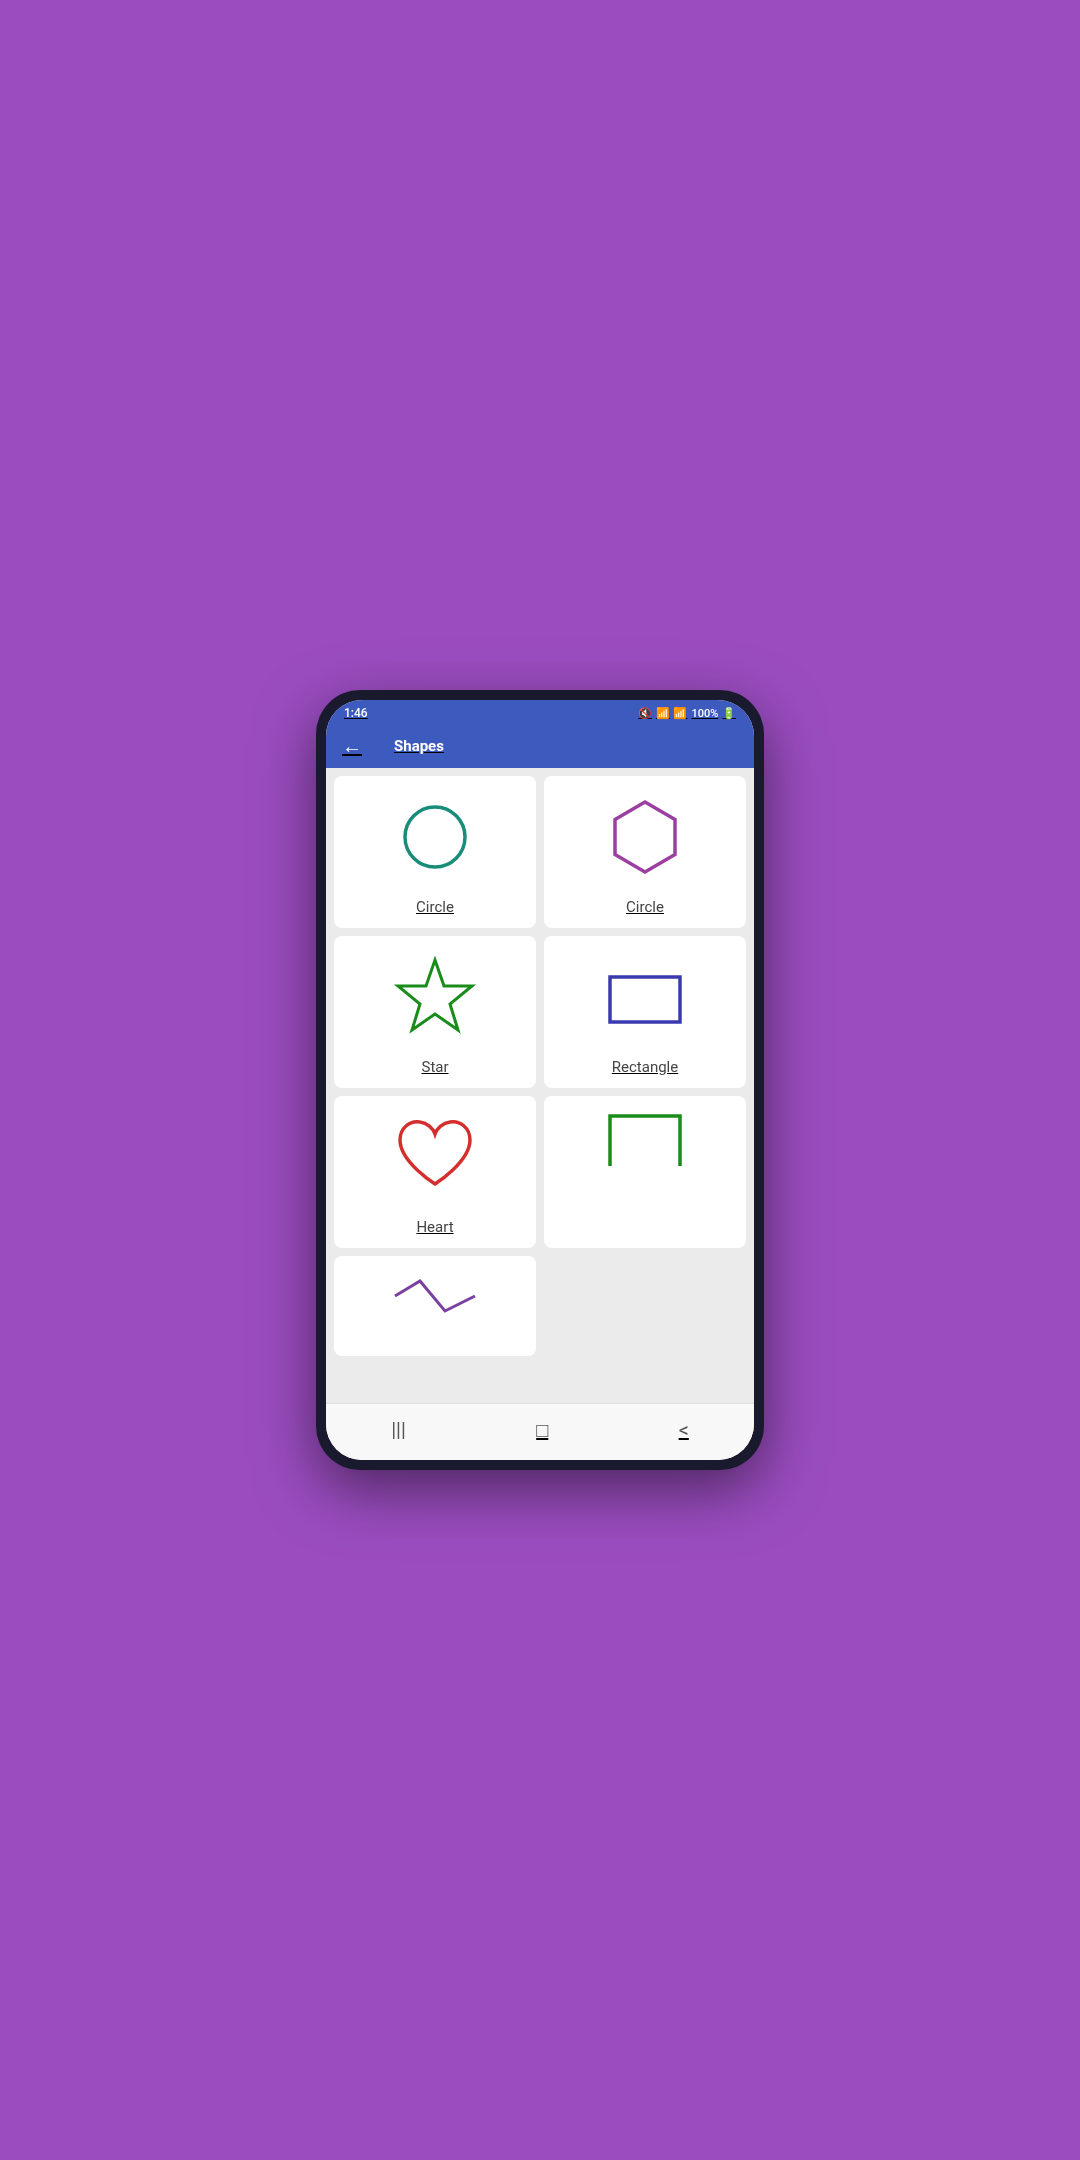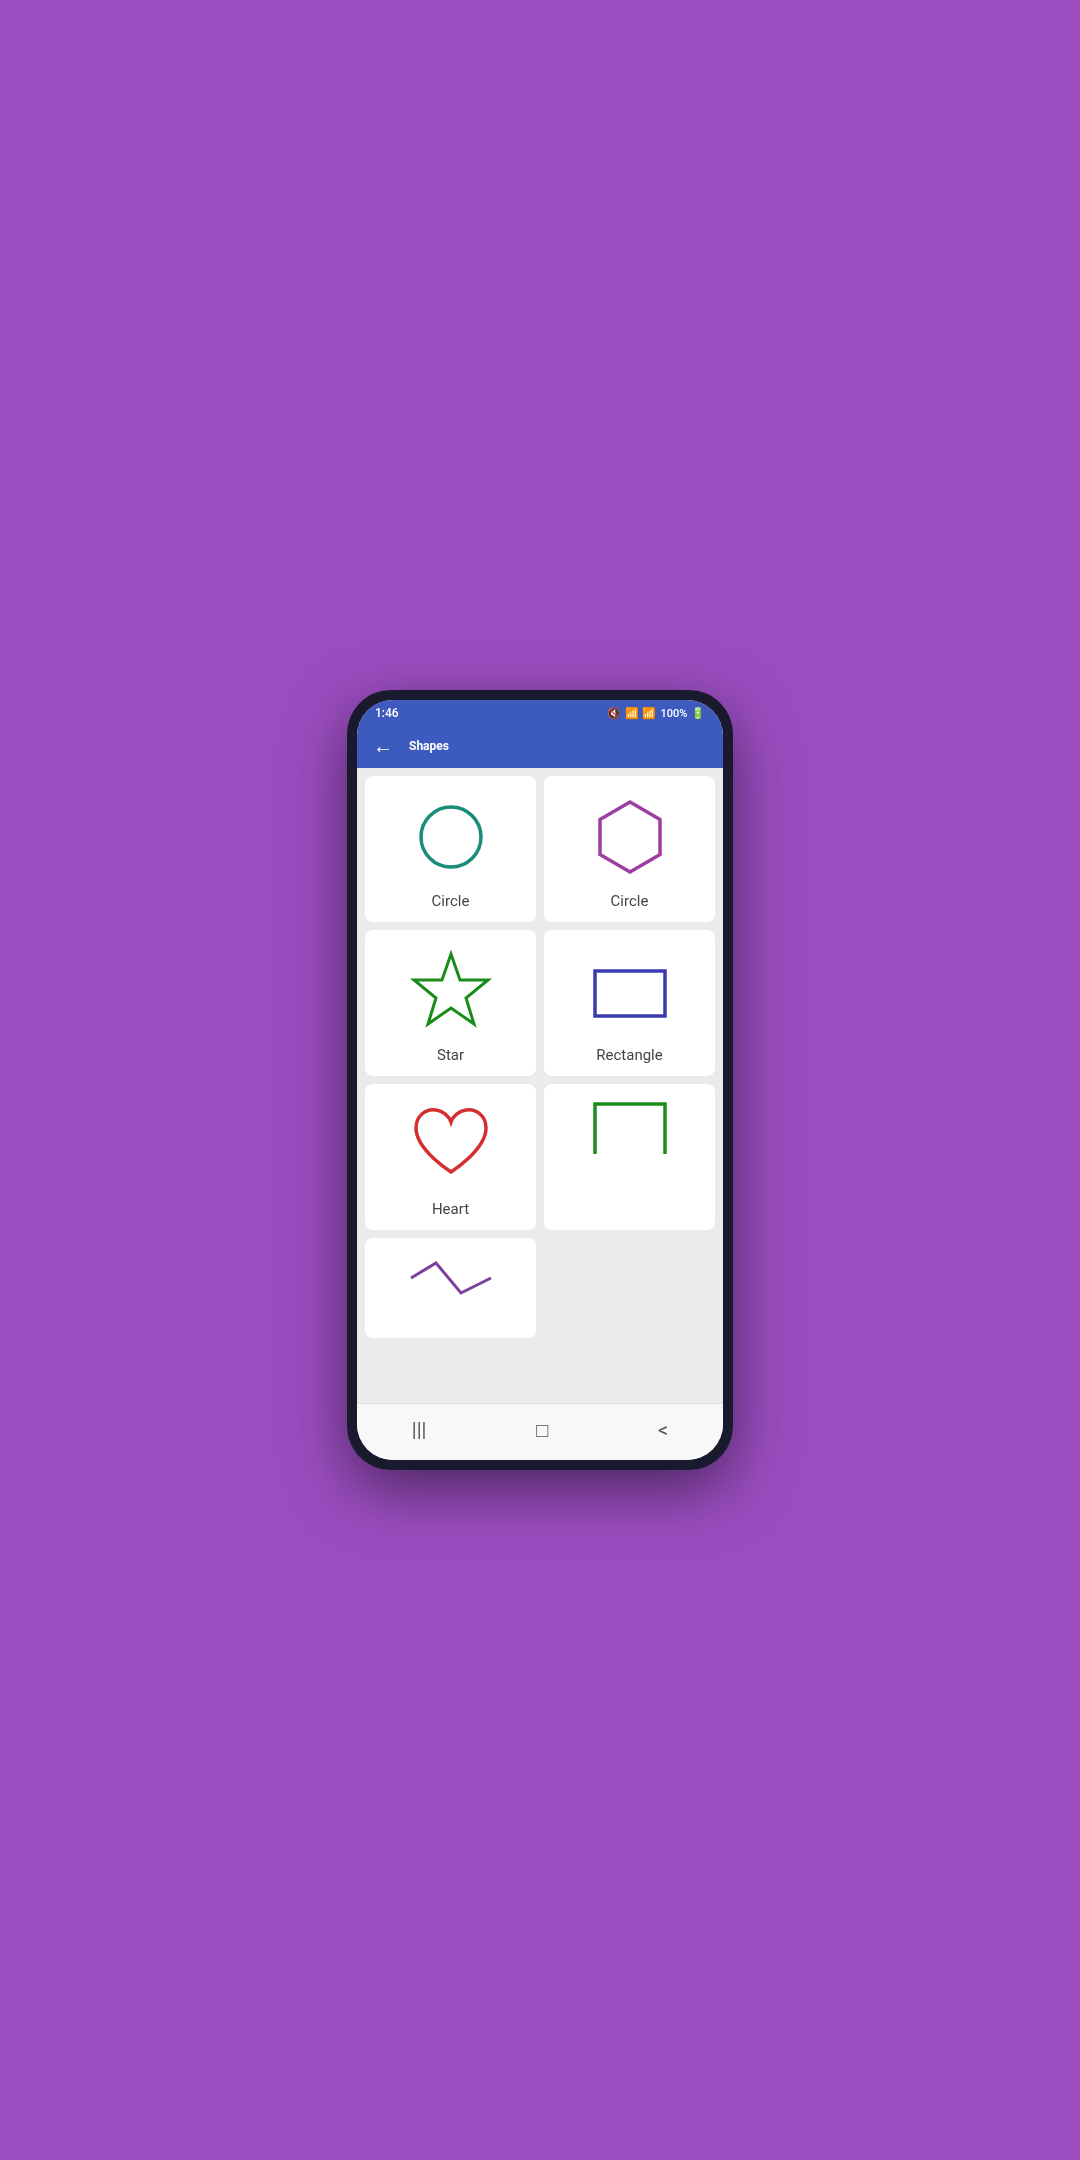--- a/index.html
+++ b/index.html
@@ -7,27 +7,28 @@
     body {
       background-color: #9b4dc0;
       display: flex;
       justify-content: center;
       align-items: center;
       min-height: 100vh;
       font-family: 'Roboto', Arial, sans-serif;
     }
 
     .phone-frame {
-      width: 386px;
+      width: 448px;
       height: 780px;
       background: #1a1a2e;
       border-radius: 44px;
       padding: 10px;
       box-shadow: 0 20px 60px rgba(0,0,0,0.5);
       position: relative;
+      text-decoration: underline;
     }
 
     .phone-screen {
       width: 100%;
       height: 100%;
       background: #f0f0f0;
       border-radius: 36px;
       overflow: hidden;
       display: flex;
       flex-direction: column;
@@ -56,22 +57,23 @@
       background: #3d5bbe;
       color: white;
       display: flex;
       align-items: center;
       padding: 10px 16px;
       gap: 16px;
       flex-shrink: 0;
     }
 
     .app-bar-title {
-      font-size: 12px;
+      font-size: 15px;
       font-weight: 700;
+      margin-left: 16px;
     }
 
     .back-arrow {
       font-size: 20px;
       cursor: pointer;
     }
 
     .content-area {
       flex: 1;
       overflow-y: auto;
@@ -96,21 +98,21 @@
       cursor: pointer;
       min-height: 140px;
     }
 
     .shape-card svg {
       width: 90px;
       height: 90px;
     }
 
     .shape-label {
-      margin-top: 10px;
+      margin-top: 16px;
       font-size: 15px;
       color: #444;
       font-weight: 400;
     }
 
     .partial-card {
       background: white;
       border-radius: 8px;
       min-height: 100px;
       padding: 10px;

